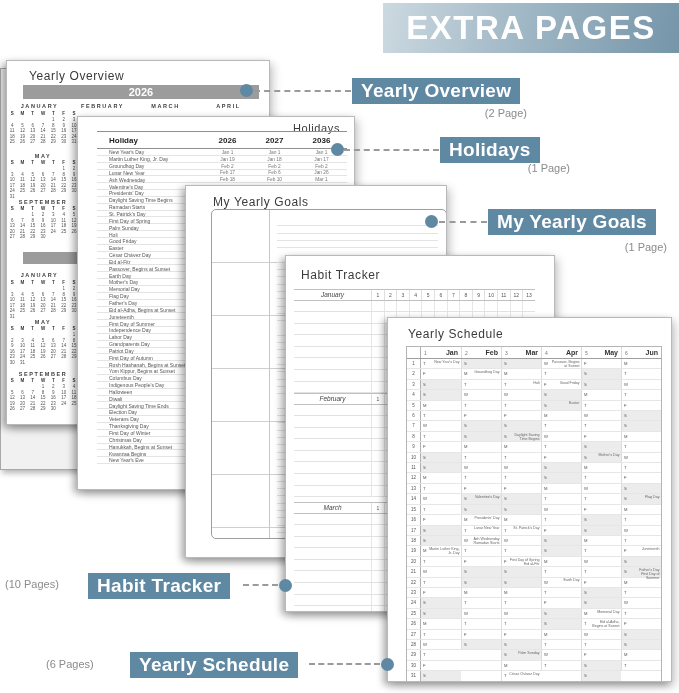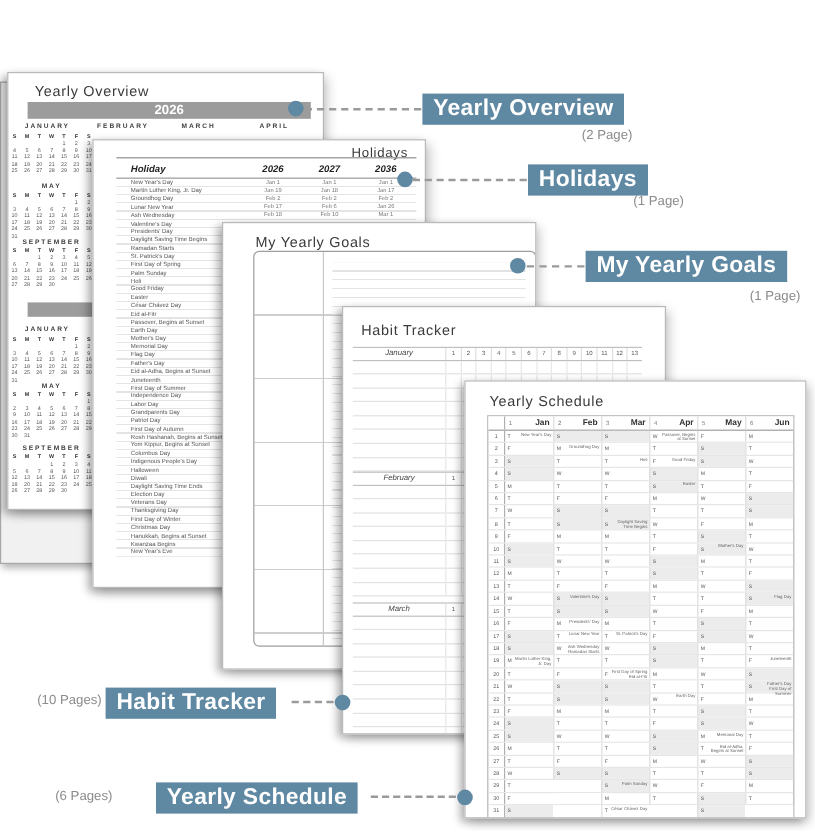--- a/index.html
+++ b/index.html
@@ -36,21 +36,21 @@
   .mini{position:absolute;width:72px;}
   .mini .mh{font-size:5.5px;letter-spacing:1.6px;color:#3d3d3d;text-align:center;font-weight:700;height:7px;}
   .mgrid{display:grid;grid-template-columns:repeat(7,10.3px);}
   .mgrid span{font-size:4.5px;line-height:5.6px;text-align:center;color:#555;}
   .mgrid.wk span{color:#333;font-weight:700;line-height:6px;}
 
   
   #holidays-table{position:absolute;left:19px;top:14px;width:250px;}
   .hrow{display:flex;align-items:center;height:6.85px;}
   .hhead{height:16px;border-top:1px solid #8f8f8f;border-bottom:1px solid #8f8f8f;}
-  .hhead .hname,.hhead .hdate{font-size:8px;font-weight:700;color:#222;font-style:italic;}
+  .hhead .hname,.hhead .hdate{font-size:8px;font-weight:700;color:#222;}
   .hname{width:107px;padding-left:12px;box-sizing:border-box;font-size:5px;color:#555;white-space:nowrap;}
   .hdate{width:47px;text-align:center;font-size:4.8px;color:#777;}
   #holidays-body{background:repeating-linear-gradient(to bottom,transparent 0 5.85px,#e4e4e4 5.85px 6.85px);}
 
   
   #goals-box{position:absolute;left:25px;top:23px;width:236px;height:330px;border:1px solid #9e9e9e;
              border-radius:5px;box-sizing:border-box;
              background:repeating-linear-gradient(to bottom,transparent 0 52px,#cfcfcf 52px 53px);}
   #goals-leftcol{position:absolute;left:0;top:0;bottom:0;width:57px;border-right:1px solid #c7c7c7;}
   #goals-lines{position:absolute;left:65px;right:8px;top:9px;bottom:4px;
@@ -1848,37 +1848,38 @@
           </div>
           <div class="smcell void"></div>
           <div class="smcell we">
             <span class="dl">S</span>
           </div>
           <div class="smcell void"></div>
         </div>
       </div>
   </div>
 
+  <div id="banner" style="z-index:10;">EXTRA PAGES</div>
 
   <div class="dot" style="left:240px;top:84px;z-index:11;"></div>
   <div class="dash" style="left:254px;top:90px;width:97px;z-index:11;"></div>
   <div class="tag" style="left:352px;top:78px;z-index:11;">Yearly Overview</div>
   <div class="count" style="left:432px;top:107px;width:95px;text-align:right;z-index:11;">(2 Page)</div>
 
   <div class="dot" style="left:331px;top:143px;z-index:11;"></div>
   <div class="dash" style="left:344px;top:149px;width:95px;z-index:11;"></div>
   <div class="tag" style="left:440px;top:137px;z-index:11;">Holidays</div>
   <div class="count" style="left:475px;top:162px;width:95px;text-align:right;z-index:11;">(1 Page)</div>
 
   <div class="dot" style="left:425px;top:215px;z-index:11;"></div>
   <div class="dash" style="left:439px;top:221px;width:48px;z-index:11;"></div>
   <div class="tag" style="left:488px;top:209px;z-index:11;">My Yearly Goals</div>
   <div class="count" style="left:572px;top:241px;width:95px;text-align:right;z-index:11;">(1 Page)</div>
 
-  <div class="count" style="left:5px;top:578px;width:80px;text-align:left;z-index:11;margin-left:26px;">(10 Pages)</div>
+  <div class="count" style="left:5px;top:578px;width:80px;text-align:left;z-index:11;">(10 Pages)</div>
   <div class="tag" style="left:88px;top:573px;z-index:11;">Habit Tracker</div>
   <div class="dash" style="left:243px;top:584px;width:35px;z-index:11;"></div>
   <div class="dot" style="left:279px;top:579px;z-index:11;"></div>
 
   <div class="count" style="left:46px;top:658px;width:80px;text-align:left;z-index:11;">(6 Pages)</div>
   <div class="tag" style="left:130px;top:652px;z-index:11;">Yearly Schedule</div>
   <div class="dash" style="left:309px;top:663px;width:71px;z-index:11;"></div>
   <div class="dot" style="left:381px;top:658px;z-index:11;"></div>
 
 </div>

